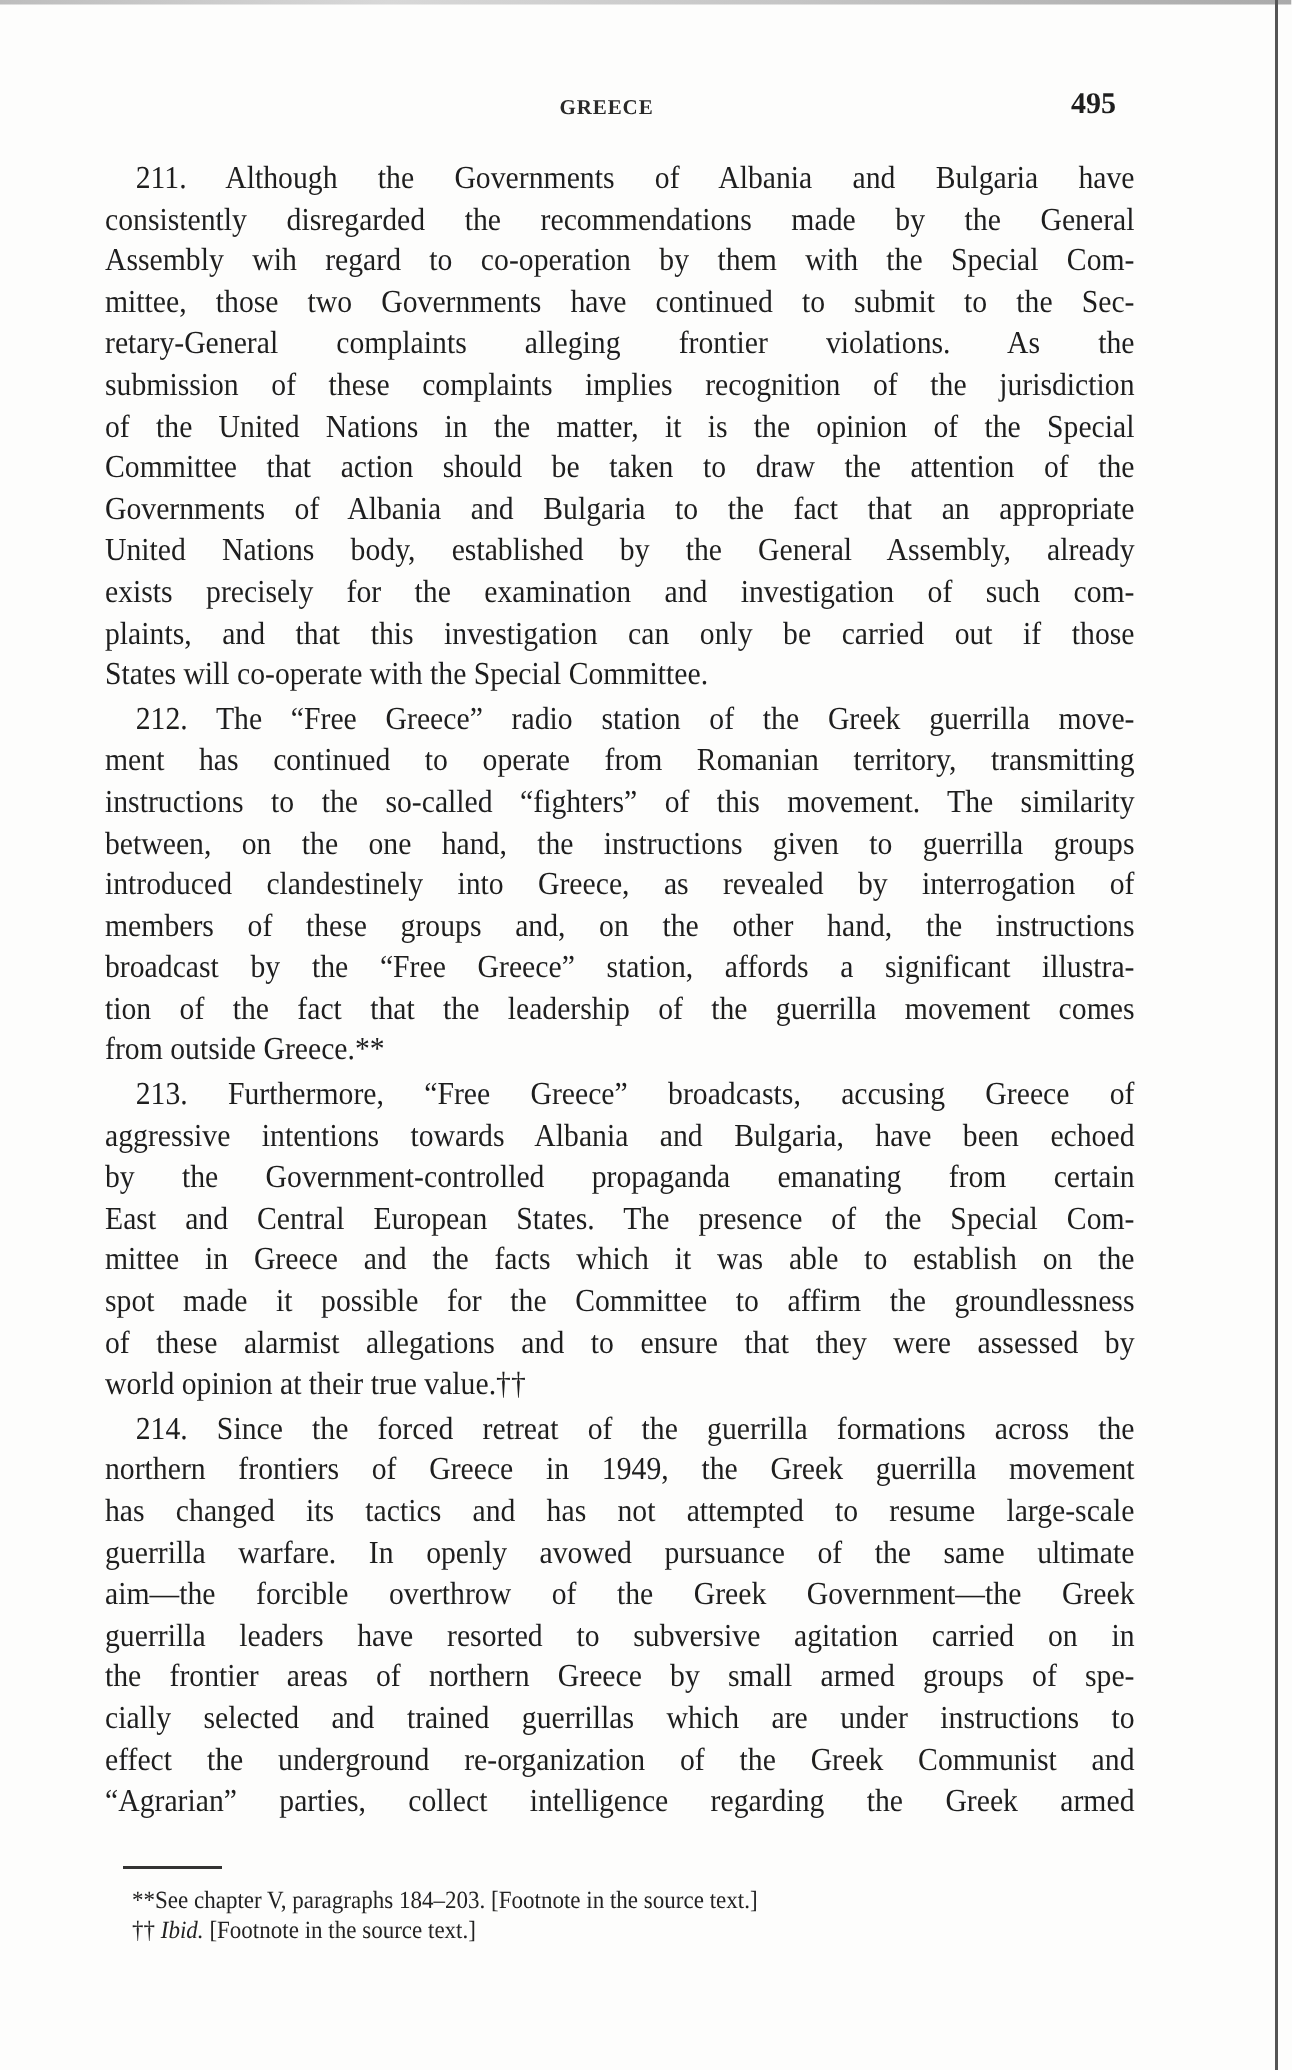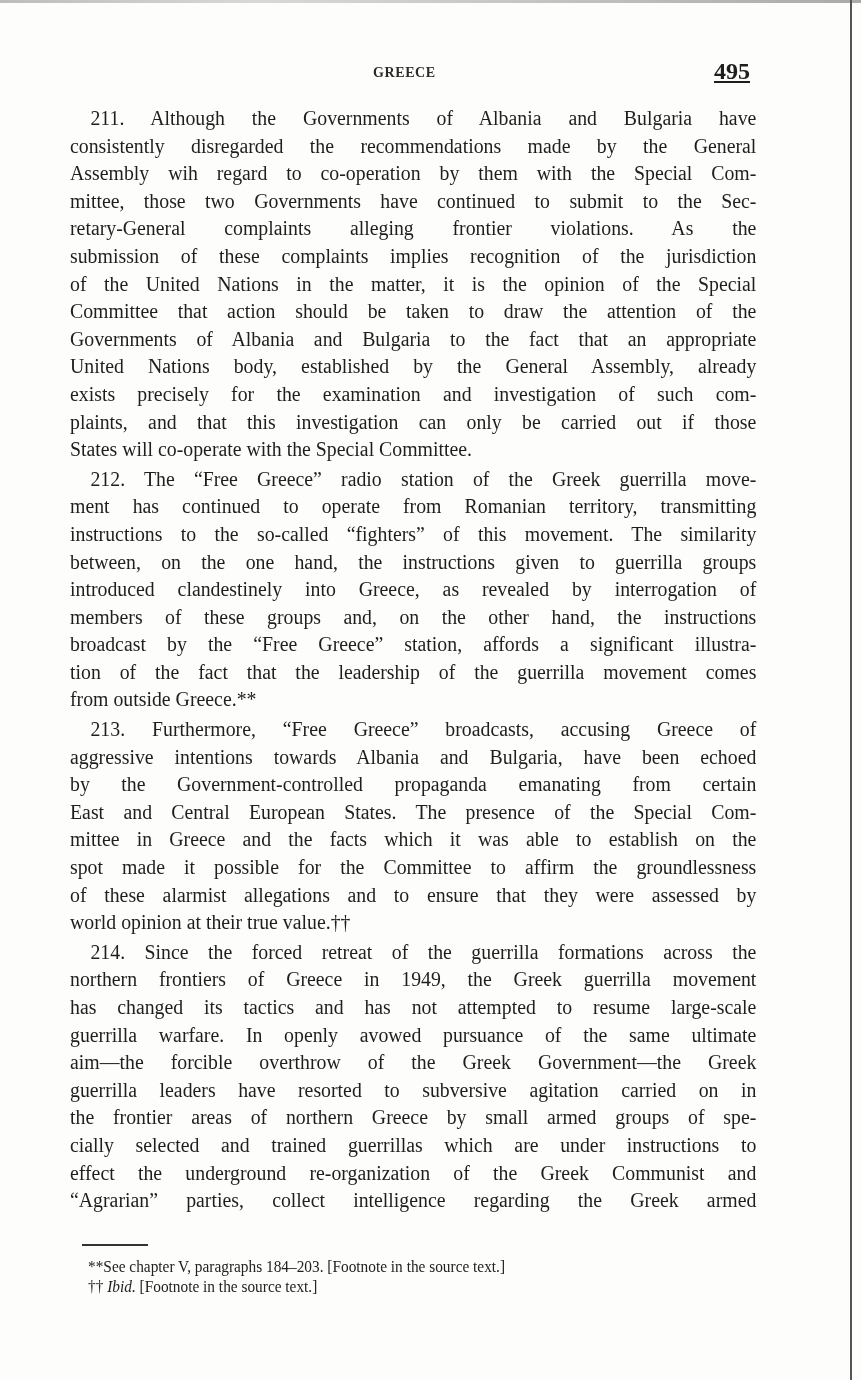--- a/index.html
+++ b/index.html
@@ -21,21 +21,21 @@
     position: absolute; top: 62px; left: 0; width: 732px; height: 24px;
   }
   .head-title {
     position: absolute; left: 373px; top: 3px;
     font-family: "Liberation Serif", serif; font-weight: bold;
     font-size: 14px; letter-spacing: 0.6px; color: #2a2a2a;
   }
   .page-number {
     position: absolute; left: 714px; top: -4px;
     font-family: "Liberation Serif", serif; font-weight: bold;
-    font-size: 24px; color: #1e1e1e; text-decoration: underline;
+    font-size: 20px; color: #1e1e1e;
   }
   .body-text {
     position: absolute; left: 70px; top: 105px; width: 686px;
     font-family: "Liberation Serif", serif;
     font-size: 21.3px; line-height: 27.6px;
     transform: scaleX(0.93); transform-origin: left top;
     width: 738px;
   }
   .line {
     display: block; white-space: nowrap; text-align: justify; text-align-last: justify;

